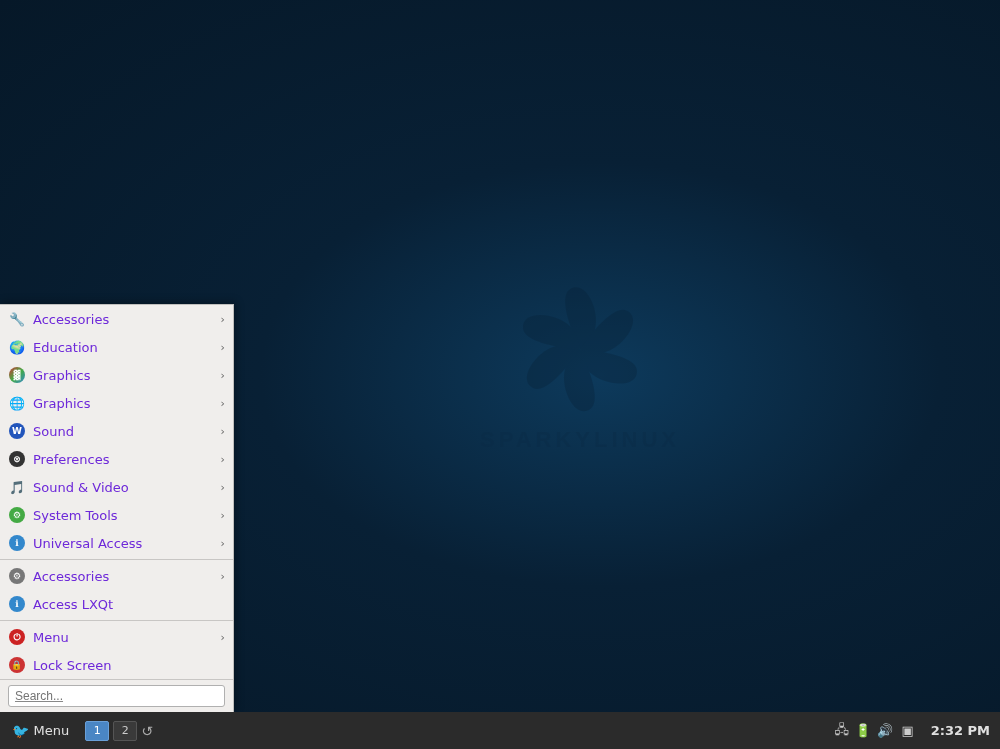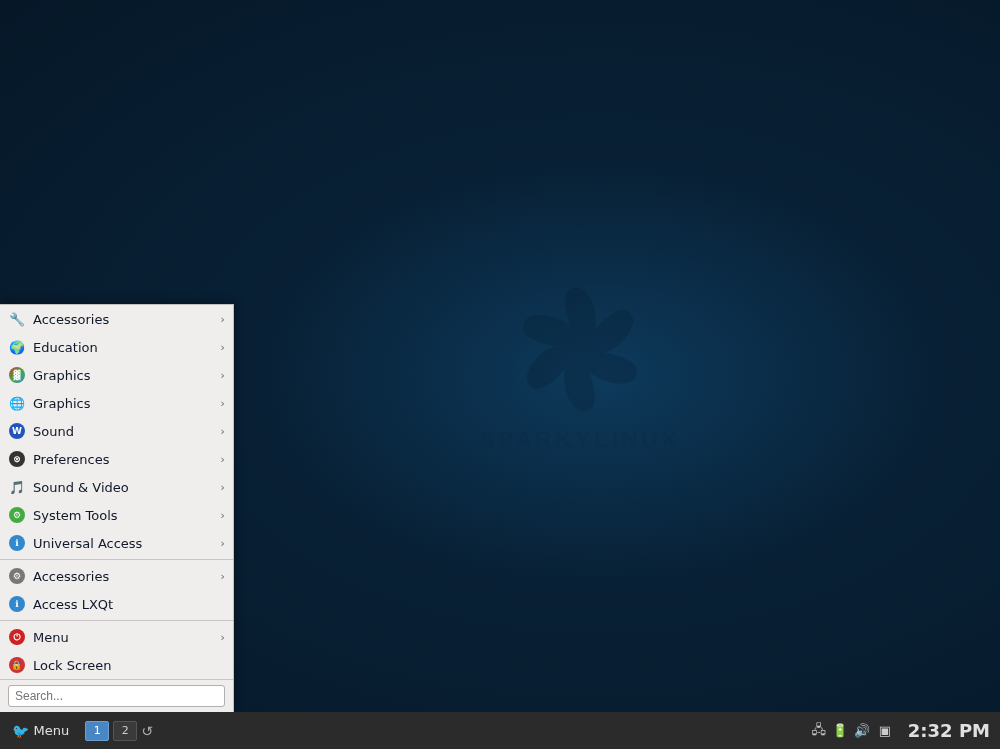--- a/index.html
+++ b/index.html
@@ -78,21 +78,21 @@
       margin-right: 7px;
       flex-shrink: 0;
       display: flex;
       align-items: center;
       justify-content: center;
       font-size: 14px;
     }
 
     .menu-item-label {
       flex: 1;
-      color: #0f172a;
+      color: #6d28d9;
       font-size: 13px;
     }
 
     .menu-item-arrow {
       color: #666;
       font-size: 11px;
     }
 
     .menu-separator {
       height: 1px;
@@ -108,20 +108,21 @@
 
     .menu-search input {
       width: 100%;
       padding: 3px 6px;
       border: 1px solid #b0b0b0;
       border-radius: 3px;
       background: white;
       font-size: 12px;
       color: #888;
       outline: none;
+      text-decoration: underline;
     }
 
     
     .taskbar {
       position: absolute;
       bottom: 0;
       left: 0;
       width: 100%;
       height: 37px;
       background: #2b2b2b;
@@ -197,21 +198,21 @@
       display: flex;
       align-items: center;
       justify-content: center;
       color: #ccc;
       font-size: 13px;
       cursor: pointer;
     }
 
     .taskbar-time {
       color: #e0e0e0;
-      font-size: 18px;
+      font-size: 13px;
       font-weight: bold;
       padding: 0 6px;
     }
 
     
     .icon-circle {
       width: 16px;
       height: 16px;
       border-radius: 50%;
       display: inline-flex;

